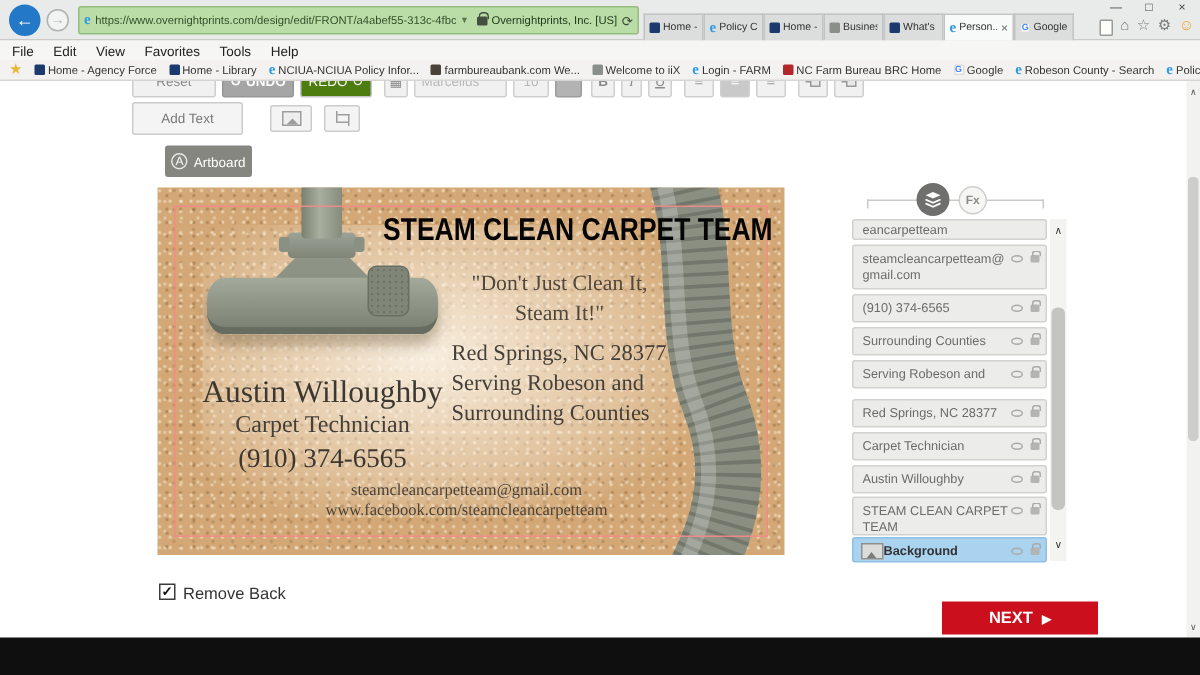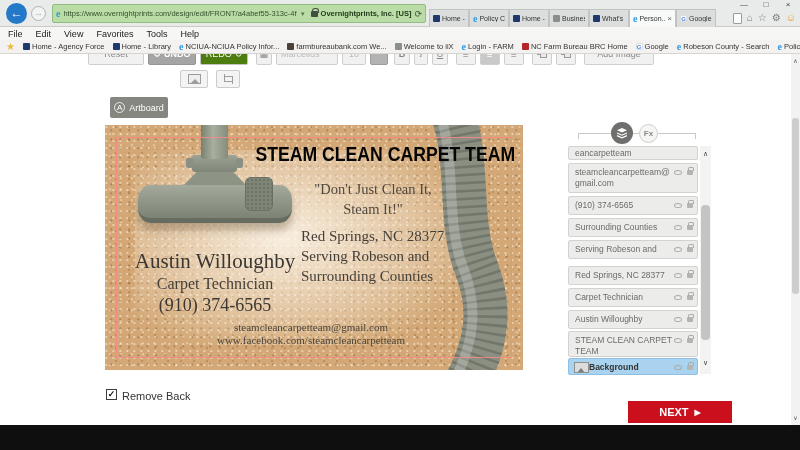--- a/index.html
+++ b/index.html
@@ -10,21 +10,21 @@
   
   .top{position:absolute;left:0;top:0;width:800px;height:27px;background:#e9ebea;border-bottom:1px solid #c9cbca}
   .btn-back{position:absolute;left:6px;top:3px;width:21px;height:21px;border-radius:50%;background:#2478c8;color:#fff;font-size:12px;line-height:20px;text-align:center}
   .btn-fwd{position:absolute;left:31px;top:6px;width:15px;height:15px;border-radius:50%;border:1px solid #aeb4b0;color:#aeb4b0;font-size:9px;line-height:13px;text-align:center;background:#f2f4f3}
   .addrbar{position:absolute;left:52px;top:4px;width:374px;height:19px;background:#badda7;border:1px solid #93bd7e;border-radius:2px;display:flex;align-items:center;padding:0 3px;gap:3px;overflow:hidden}
   .fav-ie{color:#2e9ae5;font-weight:bold;font-size:10px;font-family:"Liberation Serif",serif;line-height:10px}
   .url{font-size:7.5px;color:#35502c;white-space:nowrap;overflow:hidden;flex:1}
   .caret{font-size:6px;color:#5a7a4e}
   .lock{width:7px;height:6px;background:#44503f;border-radius:1px;position:relative;margin-left:2px}
   .lock:before{content:"";position:absolute;left:1px;top:-3px;width:5px;height:4px;border:1px solid #44503f;border-bottom:none;border-radius:3px 3px 0 0}
-  .cert{font-size:7.5px;color:#223a1c;font-weight:bold;white-space:nowrap}
+  .cert{font-size:7.5px;color:#223a1c;font-weight:normal;white-space:nowrap}
   .refresh{font-size:9px;color:#3c4a38}
   .tabs{position:absolute;left:429px;top:8px;height:19px;display:flex;align-items:flex-end}
   .tab{height:18px;width:40px;background:#dcdedd;border:1px solid #c2c4c3;border-bottom:none;display:flex;align-items:center;gap:2px;padding:0 3px;overflow:hidden}
   .tab .tl{font-size:7px;color:#333;white-space:nowrap;overflow:hidden;flex:1}
   .tab.active{background:#f8f9f9;width:47px}
   .tclose{font-size:8px;color:#666;line-height:8px}
   .fvic{width:7px;height:7px;border-radius:1px;flex:0 0 auto;font-size:5px;line-height:7px;color:#fff;text-align:center;font-weight:bold}
   .c-navy{background:#1d3a6e}.c-red{background:#b3262c}.c-gray{background:#8a8f8c}.c-dark{background:#4a4238}
   .c-g{background:#fff;color:#4285f4;border:0.5px solid #ddd;font-size:6px}
   .winbtn{position:absolute;top:0px;font-size:8px;color:#444;width:20px;text-align:center;line-height:10px}
@@ -259,23 +259,23 @@
             <i></i>
             <i></i>
           </span>
         </div>
       <div class="tbtn" style="left:556px;width:20px">
           <span class="arr-ic">
             <i></i>
             <i></i>
           </span>
         </div>
-      <div class="tbtn" style="left:584px;width:70px">Add Image</div>
-    </div>
-
+    </div>
+
+    <div class="btn2" style="left:88px;top:14px;width:74px;height:22px">Add Text</div>
     <div class="btn2" style="left:180px;top:16px;width:28px;height:18px">
         <span class="pic-ic"></span>
       </div>
     <div class="btn2" style="left:216px;top:16px;width:24px;height:18px">
         <span class="crop-ic"></span>
       </div>
 
     <div class="dtab on" style="left:110px;top:43px;width:58px">
       <span class="ic-a">A</span>
       <span>Artboard</span>

